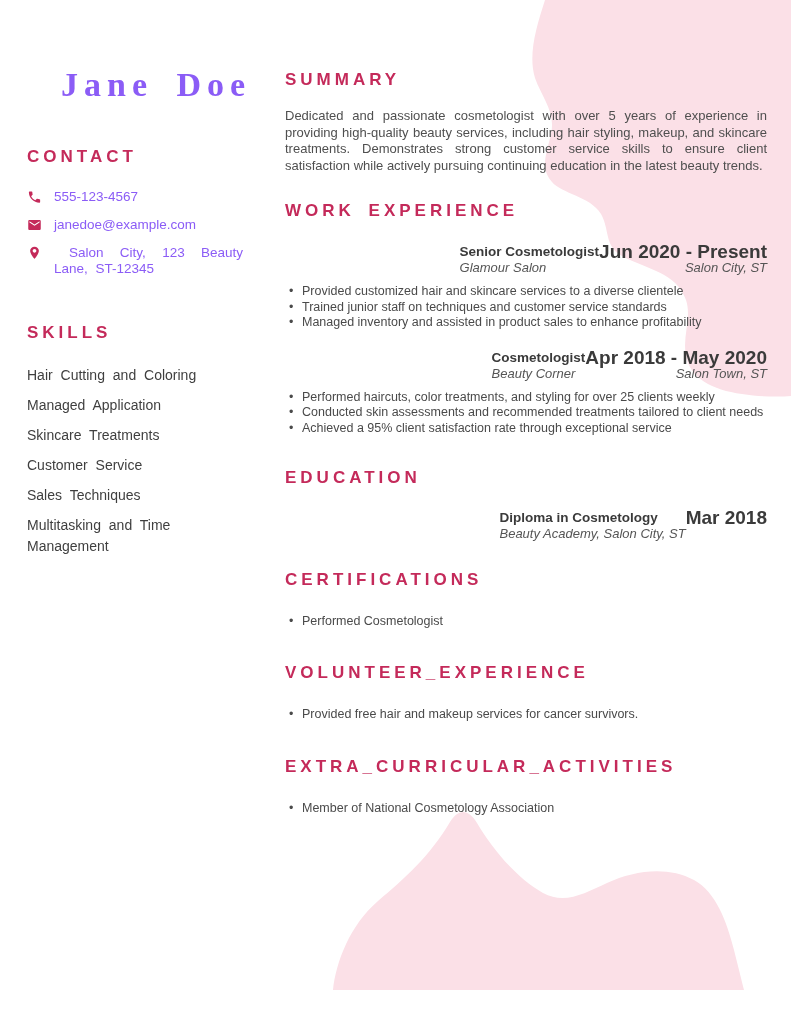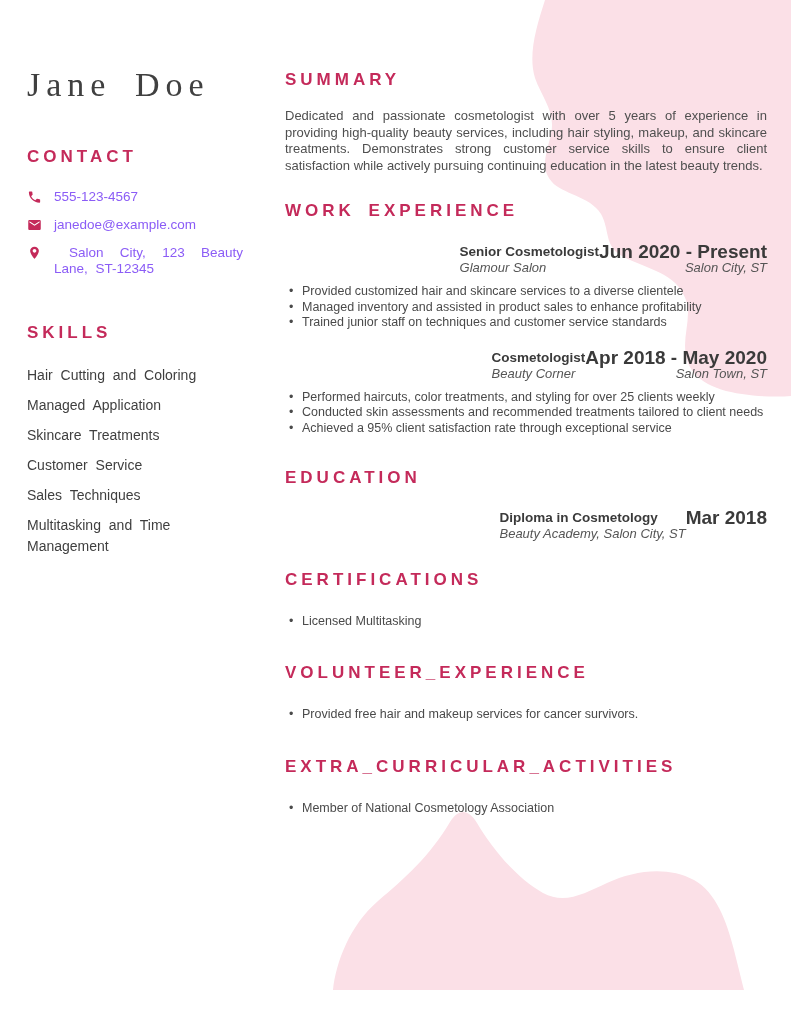--- a/index.html
+++ b/index.html
@@ -32,27 +32,28 @@
   }
   .right-col {
     position: absolute;
     left: 285px;
     top: 0;
     width: 482px;
   }
   .name {
     margin-top: 66px;
     font-family: "Liberation Serif", serif;
-    font-weight: 400;
+    font-weight: 700;
     font-size: 34px;
     line-height: 38px;
     letter-spacing: 6px;
     word-spacing: 9px;
-    color: #404040;
+    color: #8b5cf6;
     white-space: nowrap;
+    margin-left: 34px;
   }
   .section-heading {
     font-size: 17px;
     font-weight: 700;
     letter-spacing: 4px;
     word-spacing: 5px;
     line-height: 18px;
     color: #c42a5a;
   }
   .contact-heading { margin-top: 44px; }
@@ -241,22 +242,22 @@
             <div class="job-title">Senior Cosmetologist</div>
             <div class="job-company">Glamour Salon</div>
           </div>
           <div class="job-right">
             <div class="job-dates">Jun 2020 - Present</div>
             <div class="job-location">Salon City, ST</div>
           </div>
         </div>
         <div class="bullets">
           <div class="bullet">Provided customized hair and skincare services to a diverse clientele</div>
+          <div class="bullet">Trained junior staff on techniques and customer service standards</div>
           <div class="bullet">Managed inventory and assisted in product sales to enhance profitability</div>
-          <div class="bullet">Trained junior staff on techniques and customer service standards</div>
         </div>
       </div>
 
       <div class="job job-second">
         <div class="job-header">
           <div>
             <div class="job-title">Cosmetologist</div>
             <div class="job-company">Beauty Corner</div>
           </div>
           <div class="job-right">
@@ -280,21 +281,21 @@
             <div class="job-company">Beauty Academy, Salon City, ST</div>
           </div>
           <div class="job-right">
             <div class="job-dates">Mar 2018</div>
           </div>
         </div>
       </div>
 
       <h2 class="section-heading cert-heading">CERTIFICATIONS</h2>
       <div class="bullets single-bullet">
-        <div class="bullet">Licensed Multitasking</div>
+        <div class="bullet">Performed Cosmetologist</div>
       </div>
 
       <h2 class="section-heading volunteer-heading">VOLUNTEER_EXPERIENCE</h2>
       <div class="bullets single-bullet">
         <div class="bullet">Provided free hair and makeup services for cancer survivors.</div>
       </div>
 
       <h2 class="section-heading extra-heading">EXTRA_CURRICULAR_ACTIVITIES</h2>
       <div class="bullets single-bullet">
         <div class="bullet">Member of National Cosmetology Association</div>

